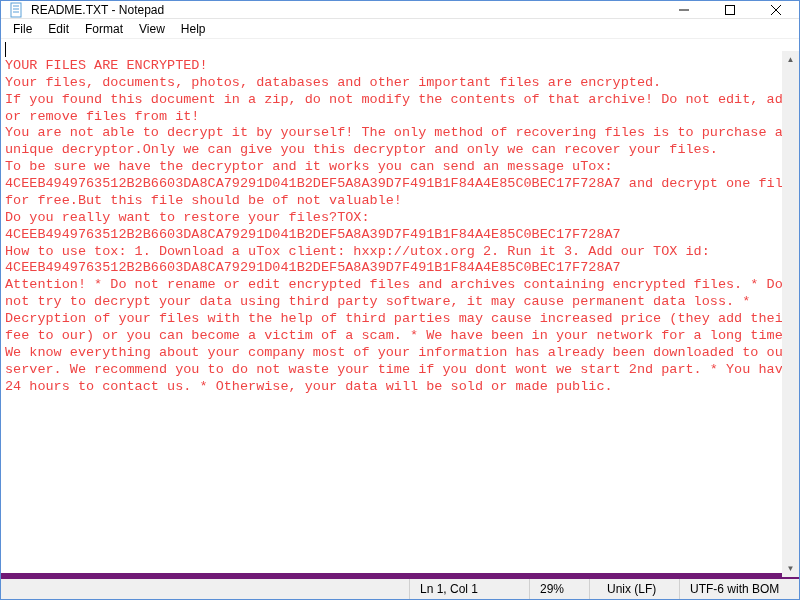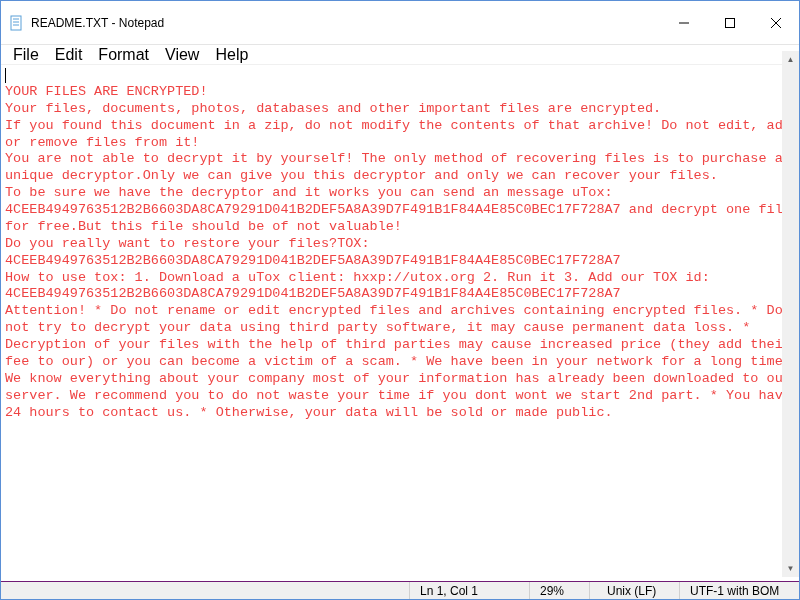--- a/index.html
+++ b/index.html
@@ -12,21 +12,21 @@
       font-size: 12px;
       background: #fff;
       width: 800px;
       height: 600px;
       overflow: hidden;
       display: flex;
       flex-direction: column;
       border: 1px solid #5a8fd6;
     }
     .titlebar {
-      height: 44px;
+      height: 18px;
       background: #fff;
       display: flex;
       align-items: center;
       border-bottom: 1px solid #e5e5e5;
     }
     .titlebar-icon {
       width: 16px;
       height: 16px;
       margin-left: 8px;
       margin-right: 6px;
@@ -52,21 +52,21 @@
     .menubar {
       height: 20px;
       background: #fff;
       display: flex;
       align-items: center;
       padding-left: 4px;
       border-bottom: 1px solid #f0f0f0;
     }
     .menu-item {
       padding: 2px 8px;
-      font-size: 16px;
+      font-size: 12px;
       cursor: pointer;
     }
     .editor {
       flex: 1;
       padding: 2px 4px;
       font-family: Consolas, "Courier New", monospace;
       font-size: 13.5px;
       line-height: 1.25;
       color: #ef4444;
       white-space: pre-wrap;
@@ -99,23 +99,23 @@
       align-items: center;
       justify-content: center;
       font-size: 8px;
       color: #606060;
       cursor: pointer;
     }
     .scroll-track {
       flex: 1;
     }
     .statusbar {
-      height: 18px;
+      height: 26px;
       background: #f0f0f0;
-      border-top: 1px solid #701a75;
+      border-top: 6px solid #701a75;
       display: flex;
       align-items: center;
       font-size: 12px;
       color: #000;
     }
     .status-spacer {
       flex: 1;
     }
     .status-cell {
       padding: 0 10px;
@@ -190,14 +190,14 @@
   <div class="scroll-arrow">▲</div>
   <div class="scroll-track"></div>
   <div class="scroll-arrow">▼</div>
 </div>
 
 <div class="statusbar">
   <div class="status-spacer"></div>
   <div class="status-cell wide">Ln 1, Col 1</div>
   <div class="status-cell med">29%</div>
   <div class="status-cell med2">Unix (LF)</div>
-  <div class="status-cell wide">UTF-1 with BOM</div>
+  <div class="status-cell wide">UTF-6 with BOM</div>
 </div>
 
 </body></html>

